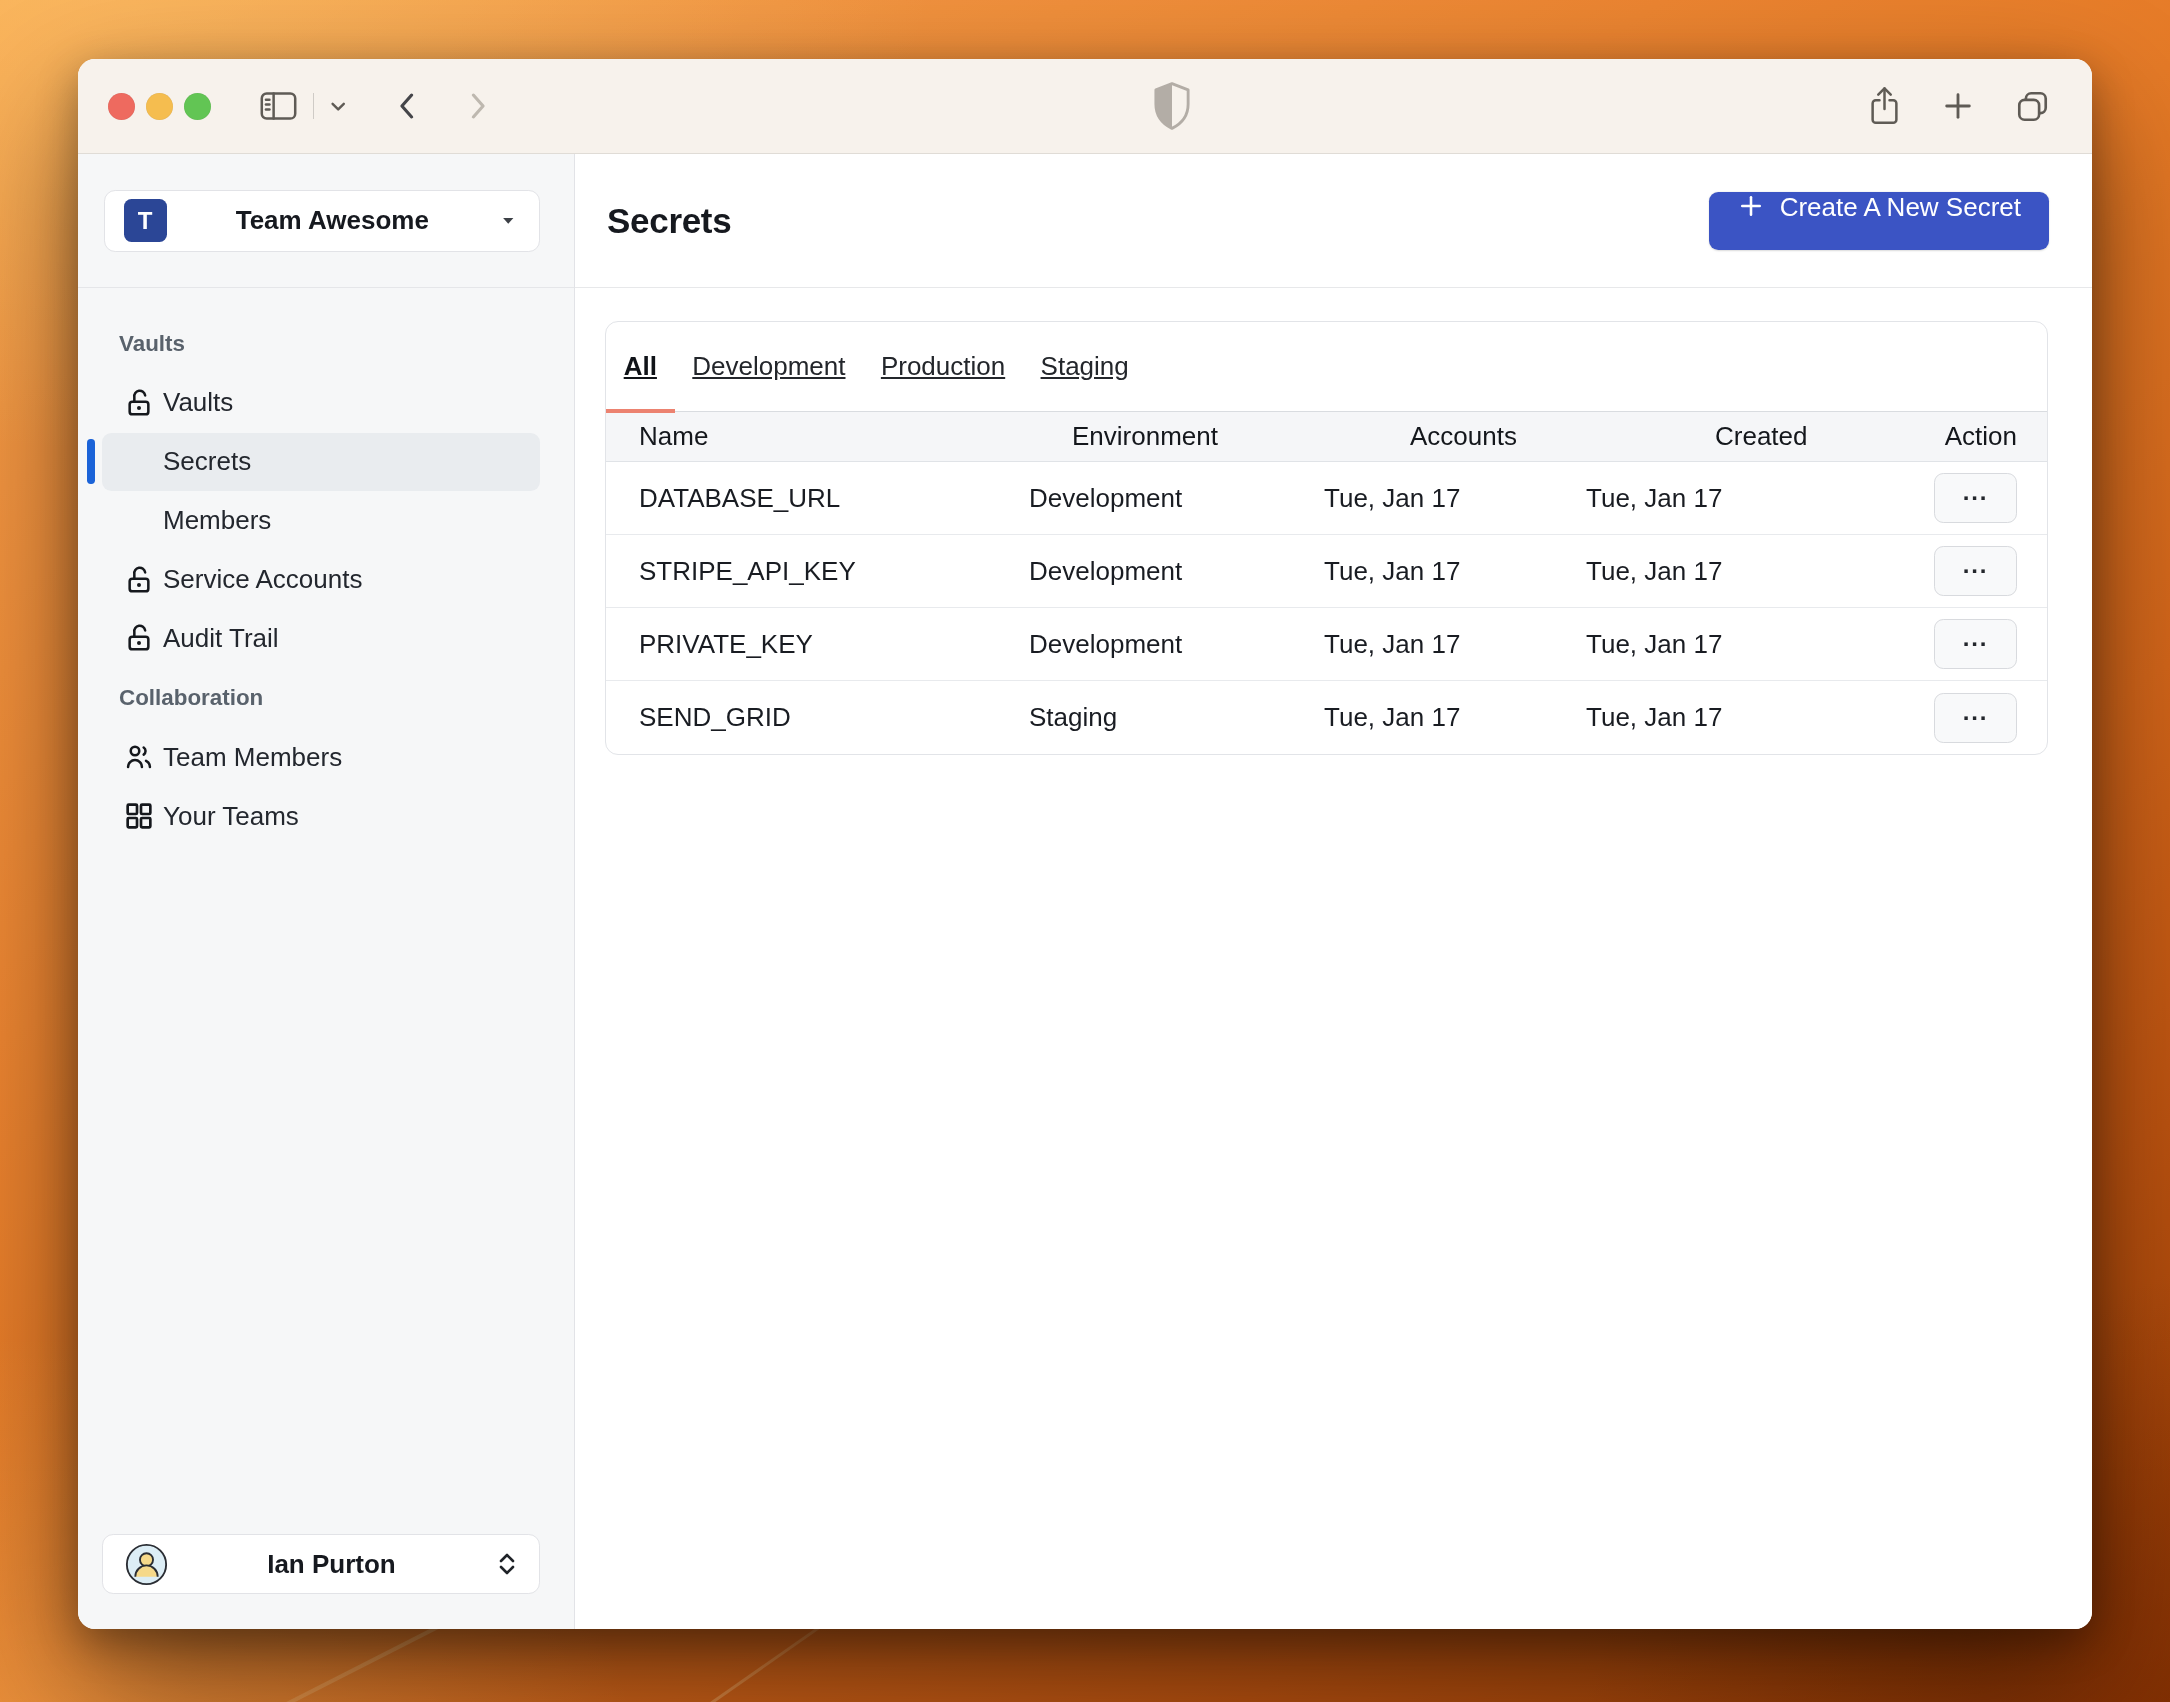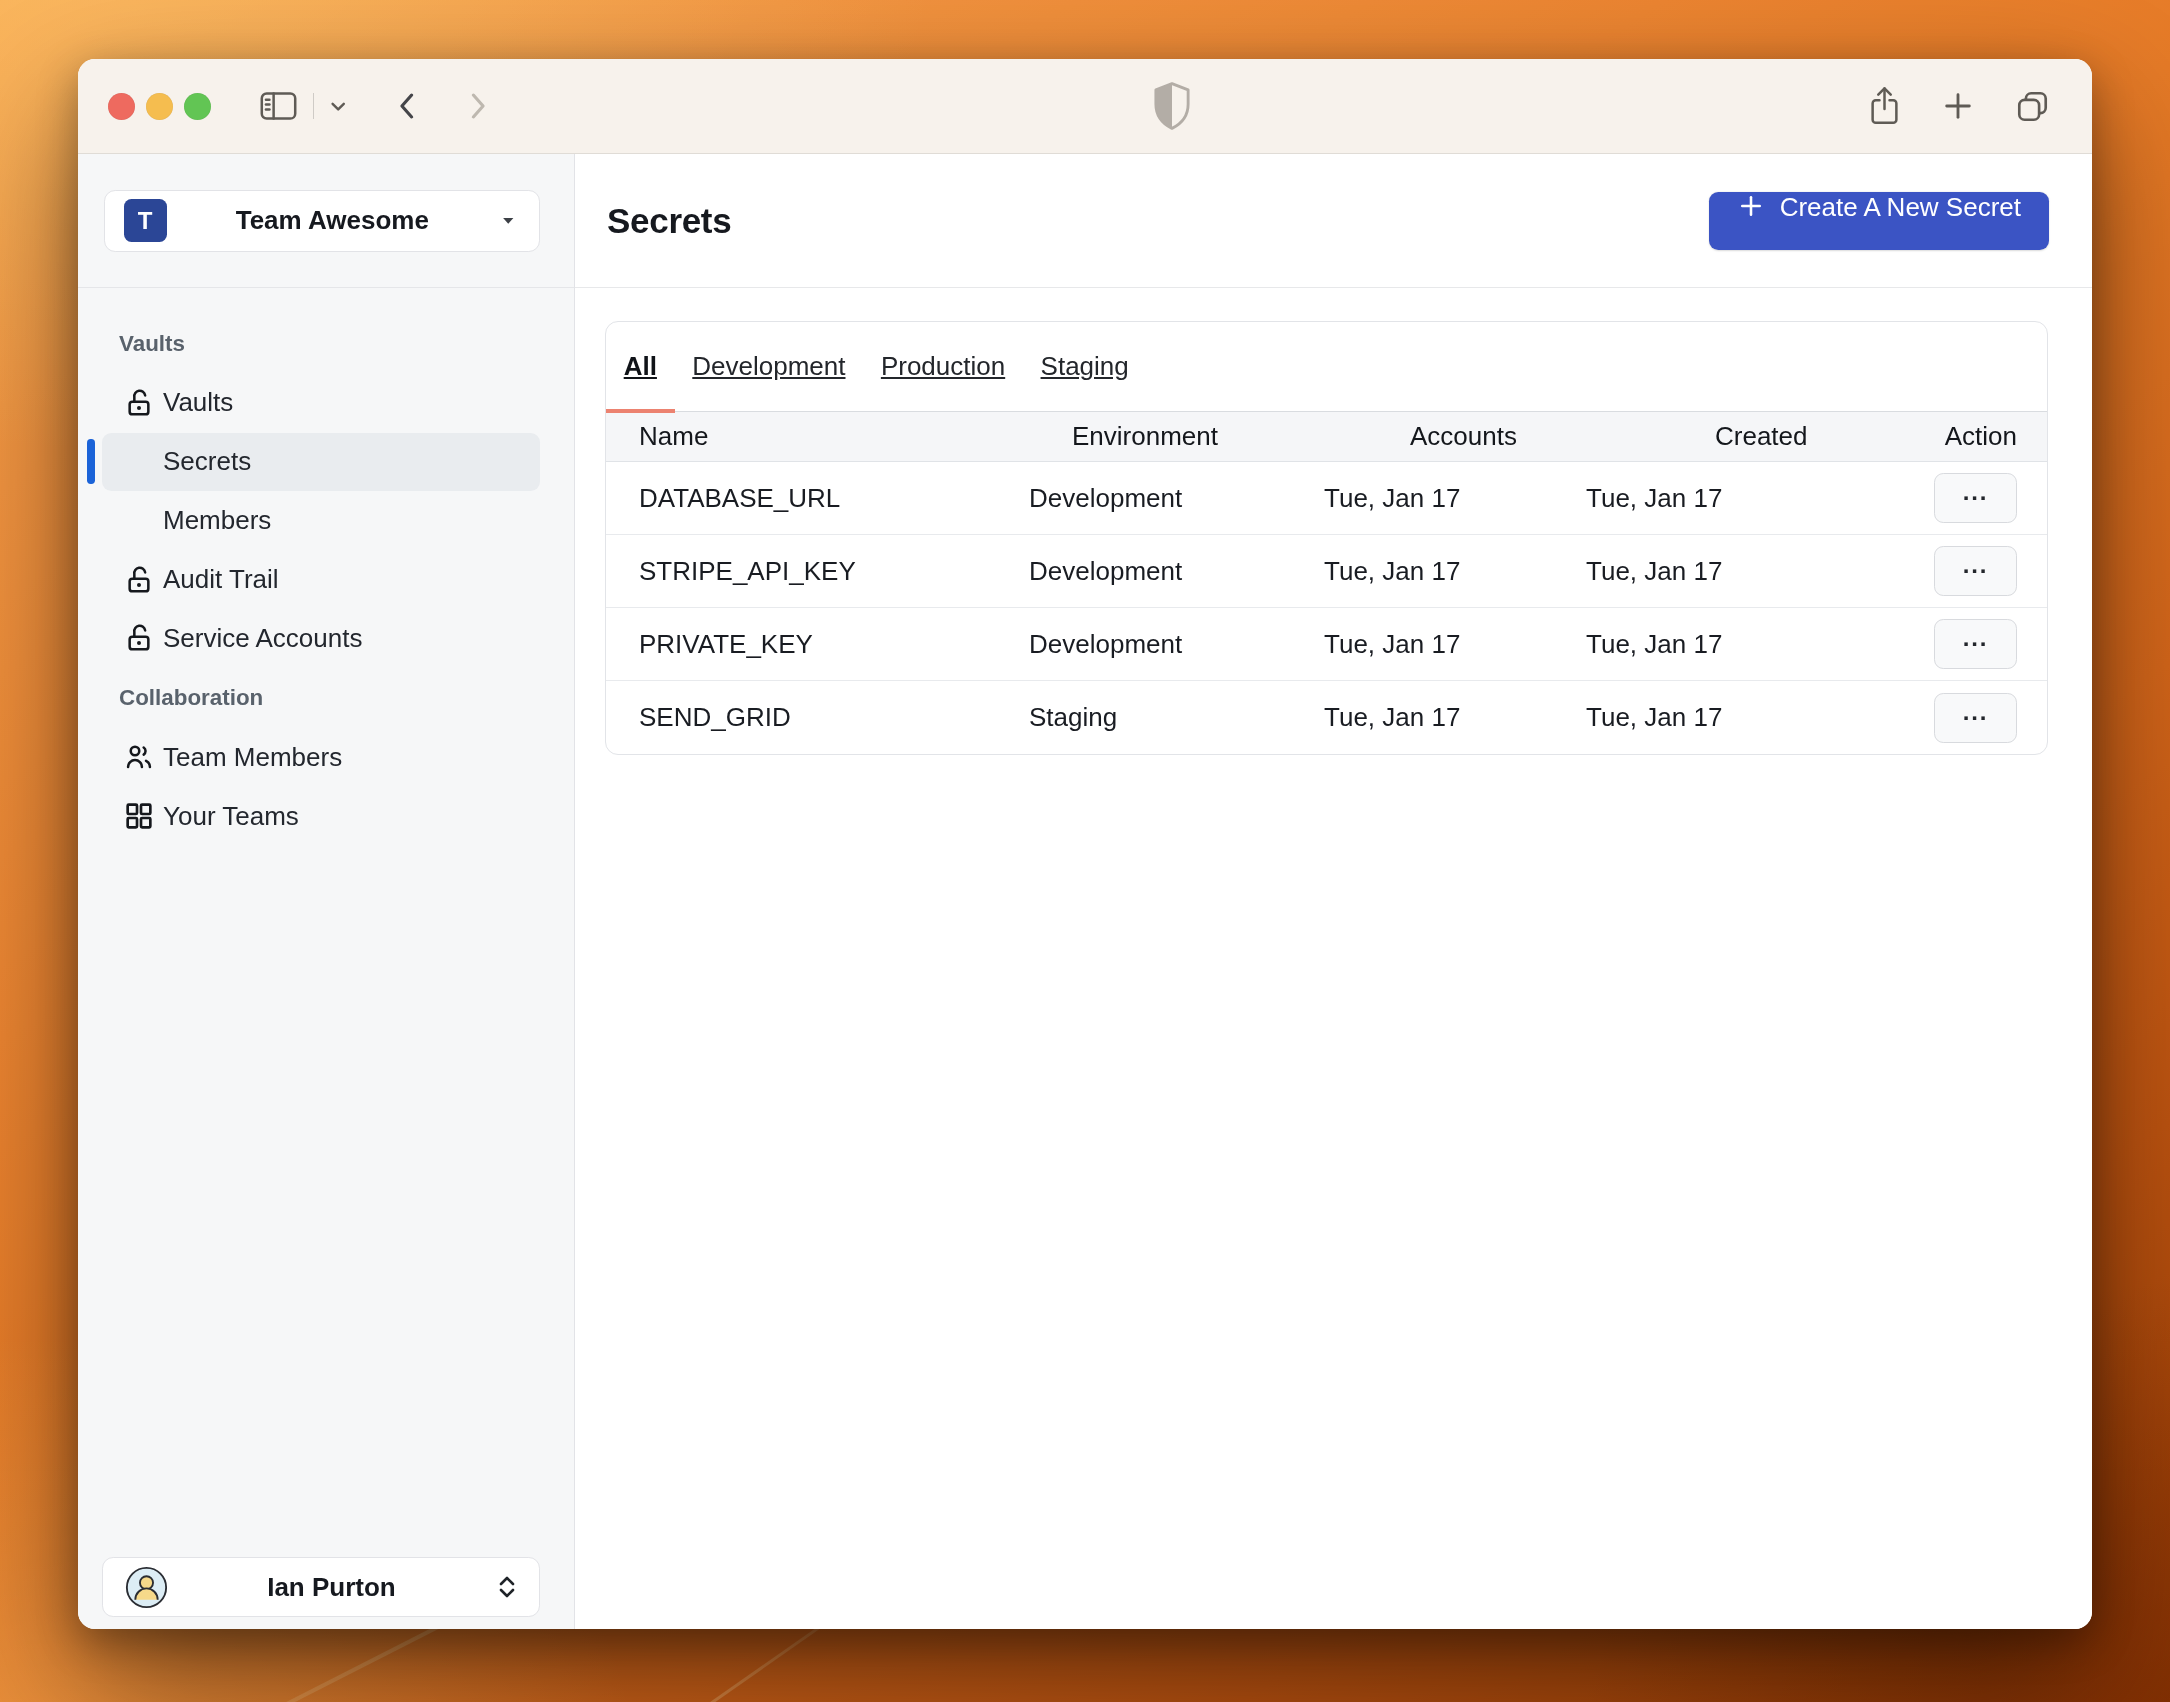--- a/index.html
+++ b/index.html
@@ -98,21 +98,21 @@
     font-size:26px; color:#23272e; cursor:default;
   }
   .nav-row .nav-icon { position:absolute; left:21.4px; top:50%; transform:translateY(-50%); display:flex; color:#15181d; }
   .nav-row.selected { background:#e9ecef; }
   .nav-row.selected::before {
     content:""; position:absolute; left:-15px; top:6.5px;
     width:7.5px; height:45px; border-radius:3.7px;
     background:var(--selected-accent,#1b63d8);
   }
 
-  .side-footer { flex:0 0 auto; padding:0 34px 12px 24px; }
+  .side-footer { flex:0 0 auto; padding:0 34px 35px 24px; }
   .user-select {
     height:60px; background:#fff; border:0.9px solid #e2e3e7; border-radius:11.2px;
     display:flex; align-items:center; padding:0 20.5px 0 22.4px; cursor:default;
   }
   .user-name { flex:1; text-align:center; font-size:26px; font-weight:600; color:#16191f; }
 
   
   .main { flex:1; background:#fff; border-radius:0 0 17px 0; display:flex; flex-direction:column; min-width:0; }
   .main-header {
     height:134px; flex:0 0 134px;
@@ -282,31 +282,31 @@
             <span>Members</span>
           </div>
           <div class="nav-row">
             <span class="nav-icon">
   <svg width="32" height="32" viewBox="0 0 24 24" fill="none" stroke="currentColor" stroke-width="1.9" stroke-linecap="round" stroke-linejoin="round">
     <rect x="5" y="11" width="14" height="9.5" rx="2"></rect>
     <circle cx="12" cy="15.8" r="1.5" fill="currentColor" stroke="none"></circle>
     <path d="M8.5 11 V7.6 a4.1 4.1 0 0 1 8.1 -1.3"></path>
   </svg>
 </span>
-            <span>Audit Trail</span>
+            <span>Service Accounts</span>
           </div>
           <div class="nav-row">
             <span class="nav-icon">
   <svg width="32" height="32" viewBox="0 0 24 24" fill="none" stroke="currentColor" stroke-width="1.9" stroke-linecap="round" stroke-linejoin="round">
     <rect x="5" y="11" width="14" height="9.5" rx="2"></rect>
     <circle cx="12" cy="15.8" r="1.5" fill="currentColor" stroke="none"></circle>
     <path d="M8.5 11 V7.6 a4.1 4.1 0 0 1 8.1 -1.3"></path>
   </svg>
 </span>
-            <span>Service Accounts</span>
+            <span>Audit Trail</span>
           </div>
           <div class="nav-label">Collaboration</div>
           <div class="nav-row">
             <span class="nav-icon">
   <svg width="32" height="32" viewBox="0 0 24 24" fill="none" stroke="currentColor" stroke-width="1.9" stroke-linecap="round" stroke-linejoin="round">
     <circle cx="9" cy="7.5" r="3.2"></circle>
     <path d="M3.8 19.5 a5.2 5.2 0 0 1 10.4 0"></path>
     <path d="M15.5 4.9 a3.2 3.2 0 0 1 0 5.3"></path>
     <path d="M17.3 14.9 a5.2 5.2 0 0 1 2.9 4.6"></path>
   </svg>

